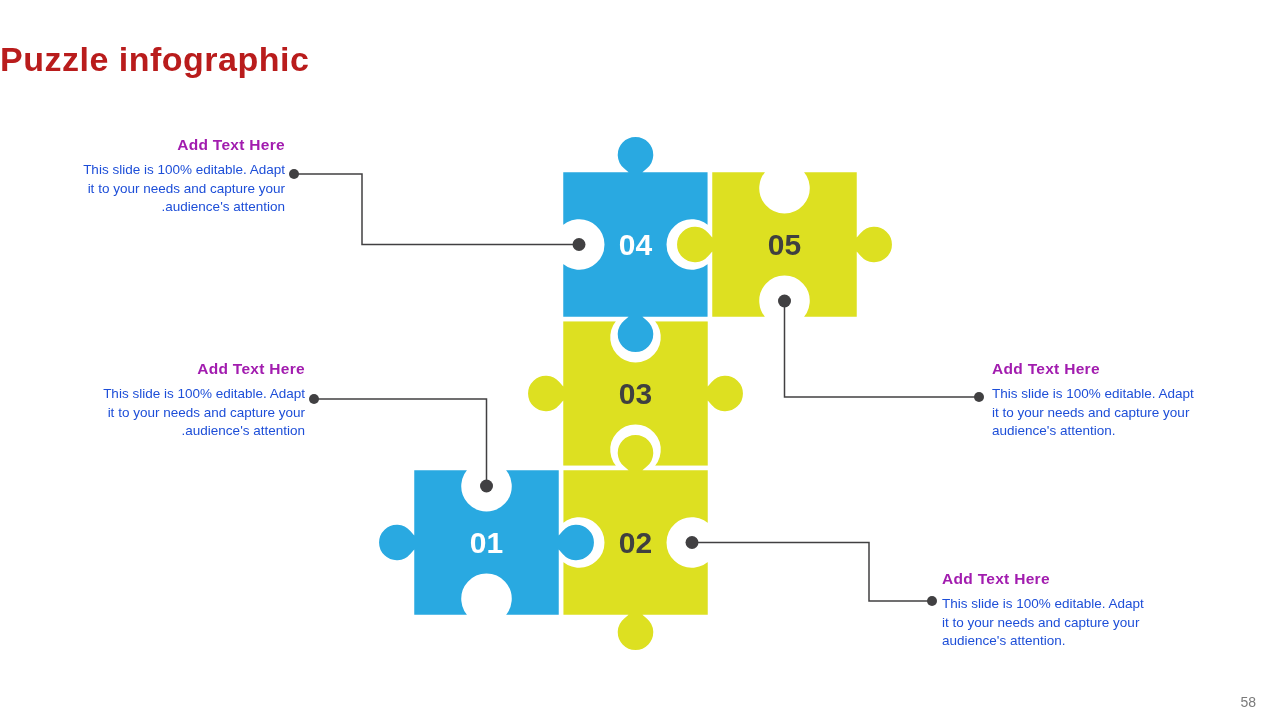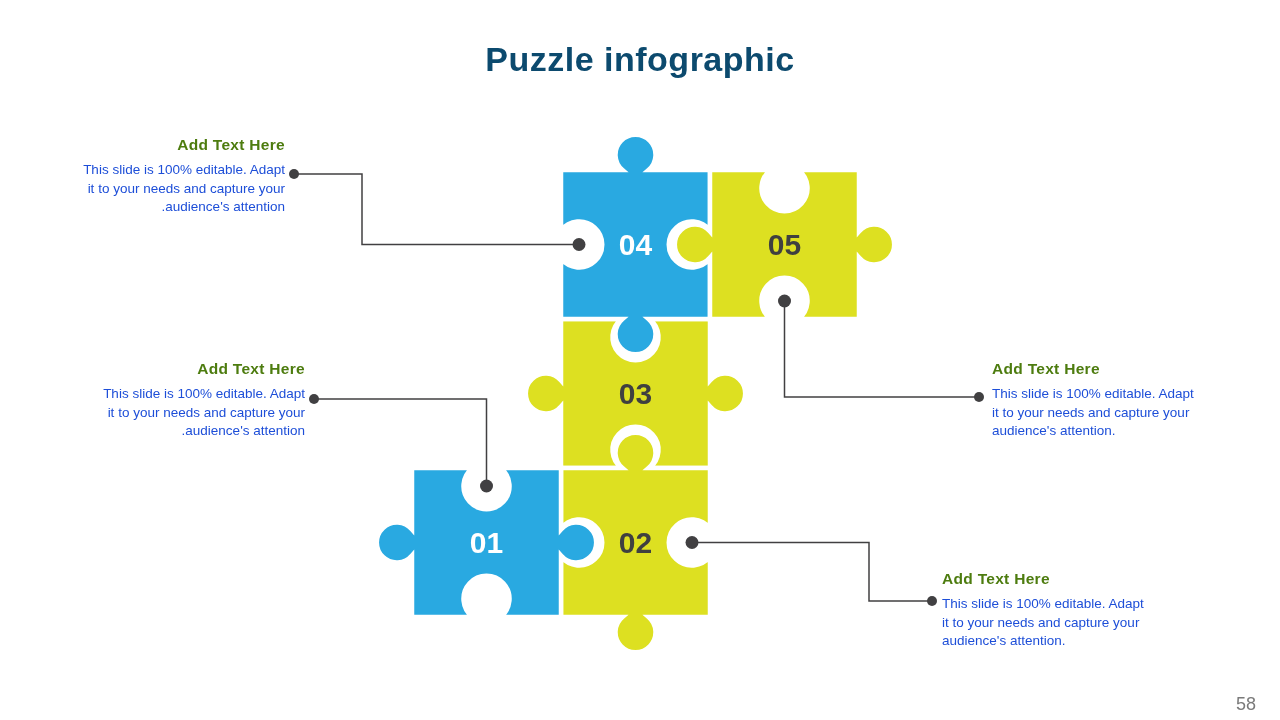--- a/index.html
+++ b/index.html
@@ -1,41 +1,41 @@
 <!DOCTYPE html>
 <html><head>
 <meta charset="utf-8">
 <style>
   html,body{margin:0;padding:0;background:#ffffff;}
   body{width:1280px;height:720px;overflow:hidden;font-family:"Liberation Sans",sans-serif;}
   .slide{position:relative;width:1280px;height:720px;background:#ffffff;}
   .slide-title{
     position:absolute;top:40px;left:0;width:100%;
-    text-align:center;font-size:34px;font-weight:800;color:#0c4a6e;
+    font-size:34px;font-weight:800;color:#b91c1c;
     letter-spacing:0.5px;
   }
   #puzzle-svg{position:absolute;left:0;top:0;}
   .callout{position:absolute;width:250px;}
   .callout .heading{
-    font-size:15.5px;font-weight:800;color:#4d7c0f;
+    font-size:15.5px;font-weight:800;color:#a21caf;
     letter-spacing:0.3px;margin:0 0 7px 0;
   }
   .callout .line{
     font-size:13.5px;color:#1d4ed8;line-height:18.5px;white-space:nowrap;
   }
   .align-right{text-align:right;}
   .align-right .line{direction:rtl;}
   .align-left{text-align:left;}
   #callout-top-left{left:35px;top:136px;}
   #callout-mid-left{left:55px;top:360px;}
   #callout-right{left:992px;top:360px;}
   #callout-bottom-right{left:942px;top:570px;}
   .page-number{
     position:absolute;right:24px;top:694px;
-    font-size:18px;color:#7a7a7a;
+    font-size:14px;color:#7a7a7a;
   }
 </style>
 </head>
 <body>
 
 <div class="slide">
 
   <div class="slide-title">Puzzle infographic</div>
 
   <svg id="puzzle-svg" width="1280" height="720" viewBox="0 0 1280 720">

